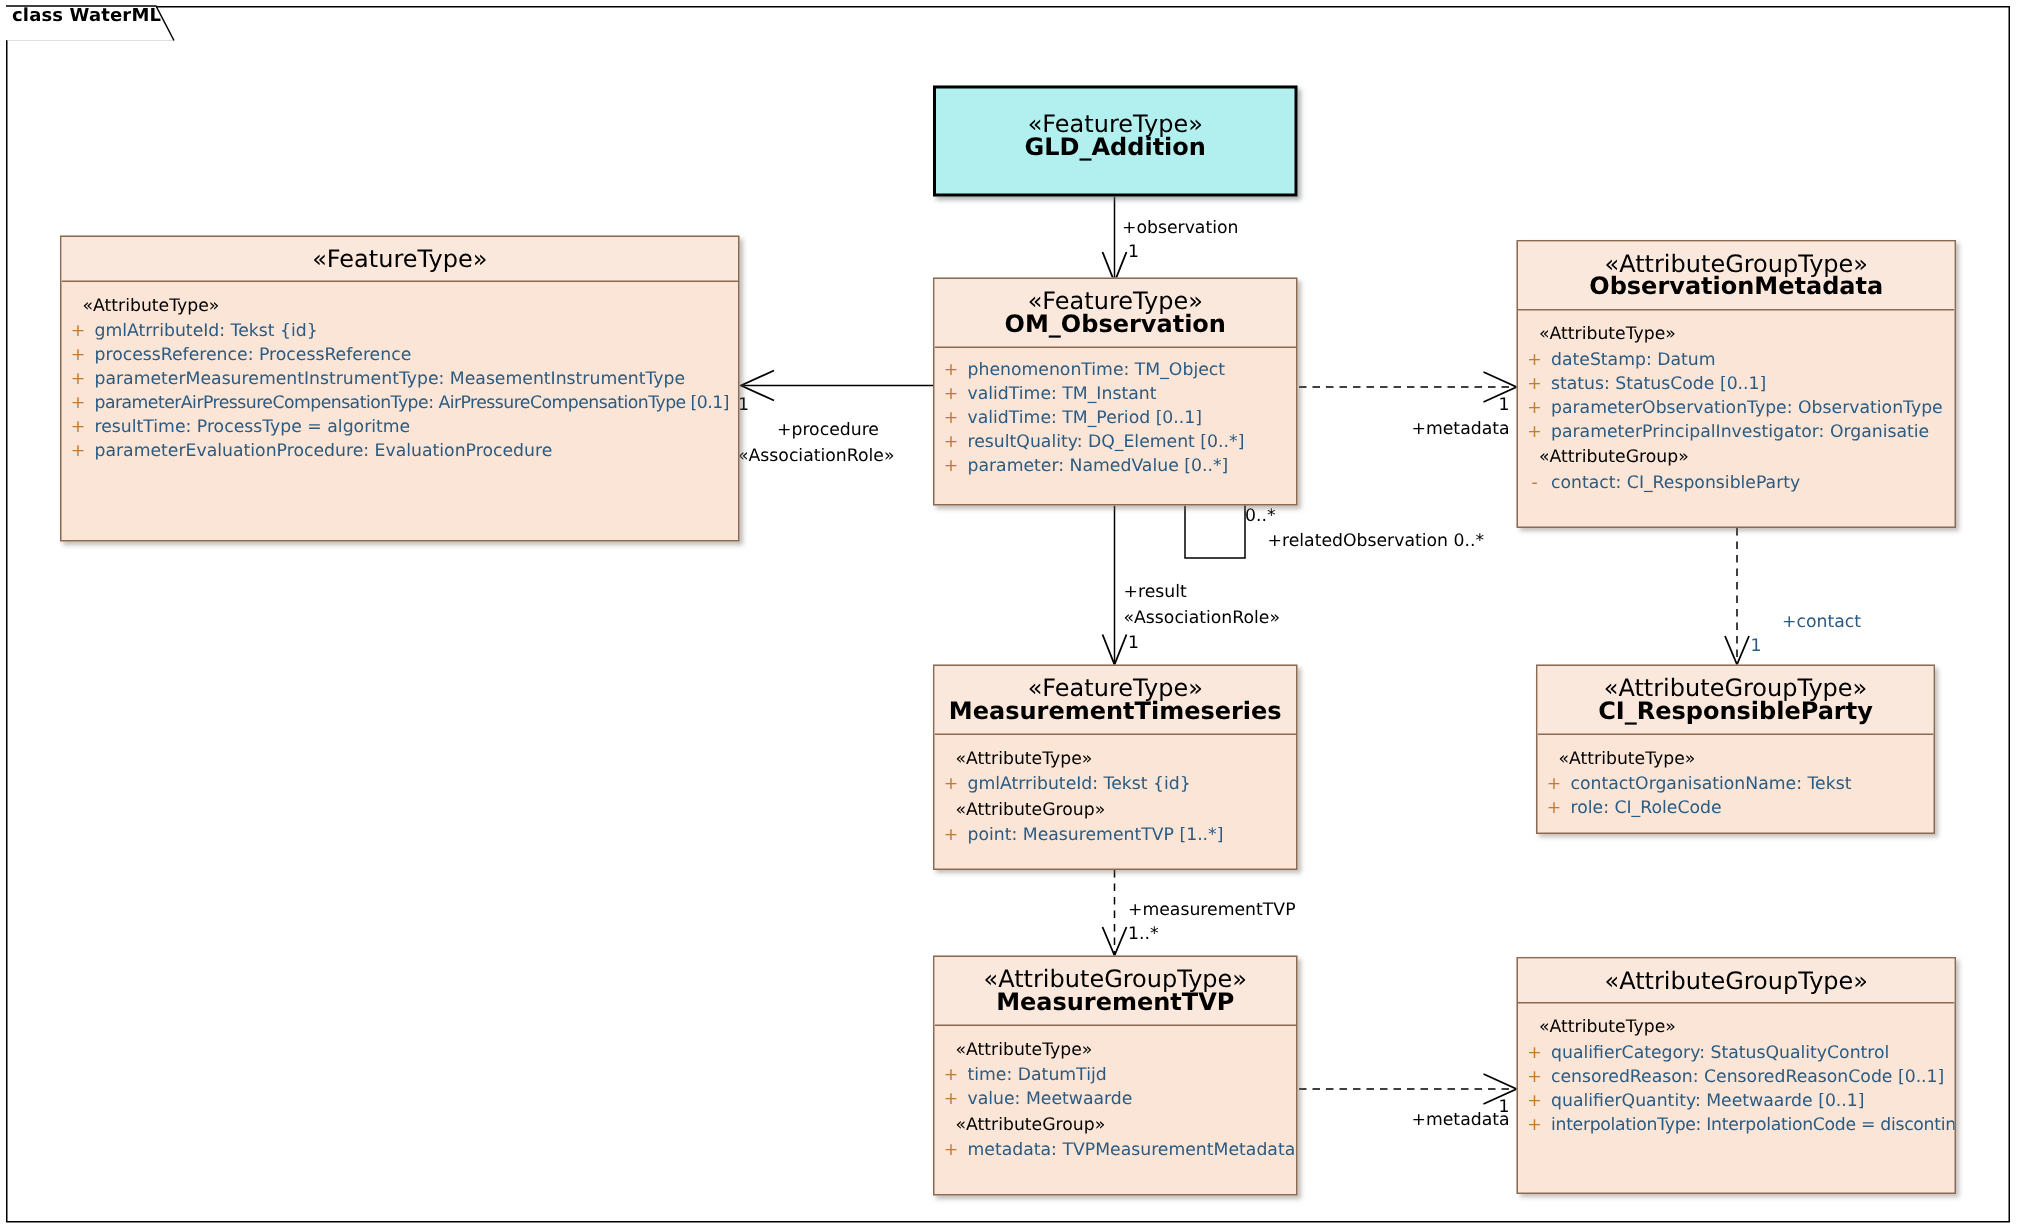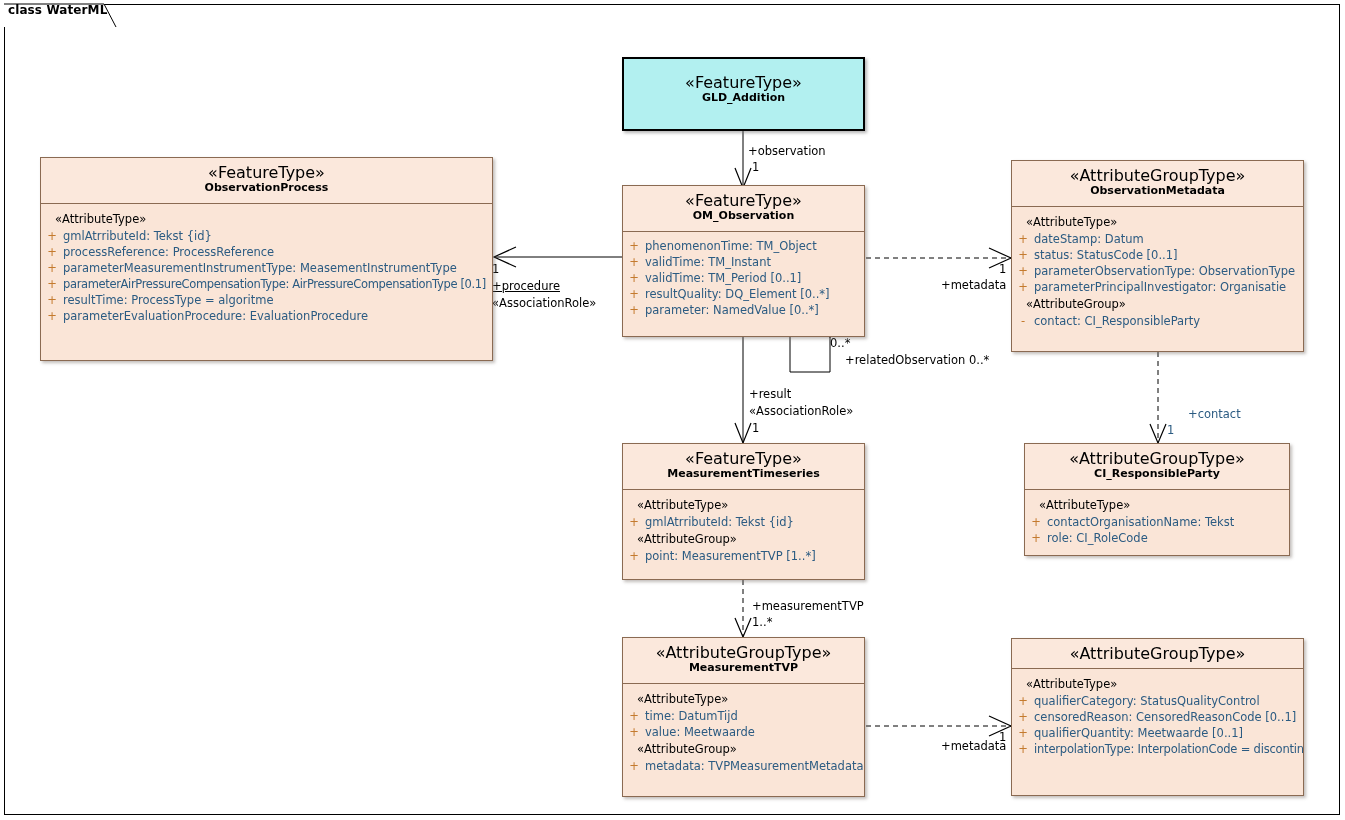--- a/index.html
+++ b/index.html
@@ -42,21 +42,21 @@
   .uml .hdr{
     padding:7px 6px 7px 6px;text-align:center;
     border-bottom:1px solid #8a6a52;
     background:#fbe8dc;
   }
   .uml.cyan .hdr{border-bottom:none;background:transparent;padding-top:16px;}
   .uml .stereo{
     font-size:16px;color:#000;line-height:15px;white-space:nowrap;
   }
   .uml .cname{
-    font-size:11px;font-weight:bold;color:#000;line-height:16px;white-space:nowrap;
+    font-size:16px;font-weight:bold;color:#000;line-height:16px;white-space:nowrap;
   }
   .uml .body{padding:6px 0 7px 0;}
   .uml .grp{
     font-size:11.5px;color:#000;padding:1px 0 1px 14px;line-height:16px;white-space:nowrap;
   }
   .uml .attr{
     font-size:11.5px;line-height:16px;white-space:nowrap;
     display:flex;align-items:baseline;
   }
   .uml .attr .vis{
@@ -108,21 +108,21 @@
   <polyline points="735,618 743,637 751,618" fill="none" stroke="#000" stroke-width="1.2"></polyline>
 
   <line x1="866" y1="726" x2="1011" y2="726" stroke="#000" stroke-width="1" stroke-dasharray="5,4"></line>
   <polyline points="989,716 1011,726 989,736" fill="none" stroke="#000" stroke-width="1.2"></polyline>
 </svg>
 
 <div class="lbl" style="left:748px;top:144px;">+observation</div>
 <div class="lbl" style="left:752px;top:160px;">1</div>
 
 <div class="lbl" style="left:492px;top:262px;">1</div>
-<div class="lbl" style="left:492px;top:279px;text-decoration:underline;">+procedure</div>
+<div class="lbl" style="left:518px;top:279px;">+procedure</div>
 <div class="lbl" style="left:492px;top:296px;">«AssociationRole»</div>
 
 <div class="lbl" style="left:999px;top:262px;">1</div>
 <div class="lbl" style="left:941px;top:278px;">+metadata</div>
 
 <div class="lbl" style="left:830px;top:336px;">0..*</div>
 <div class="lbl" style="left:845px;top:353px;">+relatedObservation 0..*</div>
 
 <div class="lbl" style="left:749px;top:387px;">+result</div>
 <div class="lbl" style="left:749px;top:404px;">«AssociationRole»</div>
@@ -140,21 +140,20 @@
 <div class="uml cyan" style="left:622px;top:57px;width:243px;height:74px;">
   <div class="hdr">
     <div class="stereo">«FeatureType»</div>
     <div class="cname">GLD_Addition</div>
   </div>
 </div>
 
 <div class="uml clip" style="left:40px;top:157px;width:453px;height:204px;">
   <div class="hdr">
     <div class="stereo">«FeatureType»</div>
-    <div class="cname">ObservationProcess</div>
   </div>
   <div class="body">
     <div class="grp">«AttributeType»</div>
     <div class="attr">
         <span class="vis">+</span>
         <span class="txt">gmlAtrributeId: Tekst {id}</span>
       </div>
     <div class="attr">
         <span class="vis">+</span>
         <span class="txt">processReference: ProcessReference</span>

